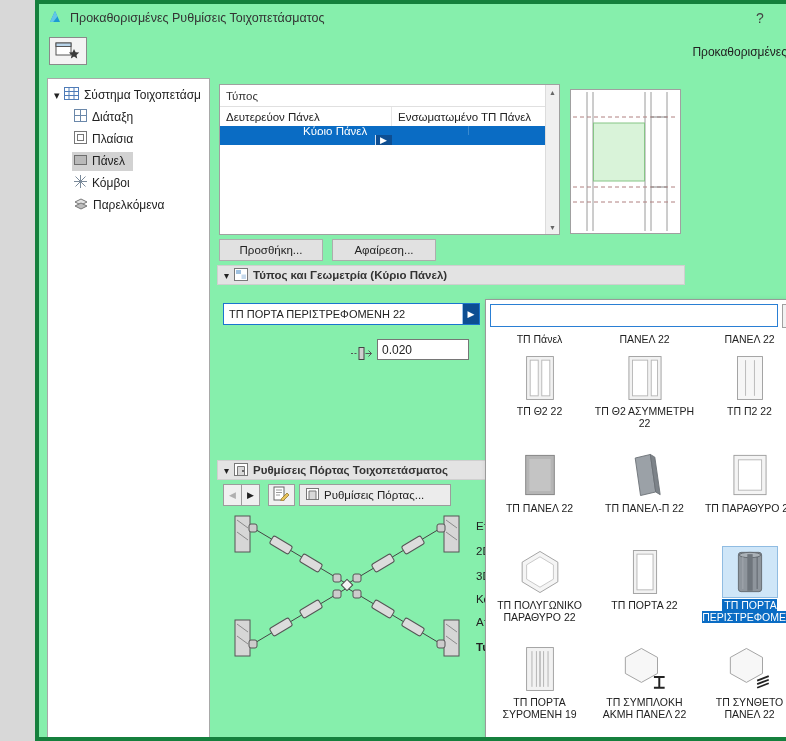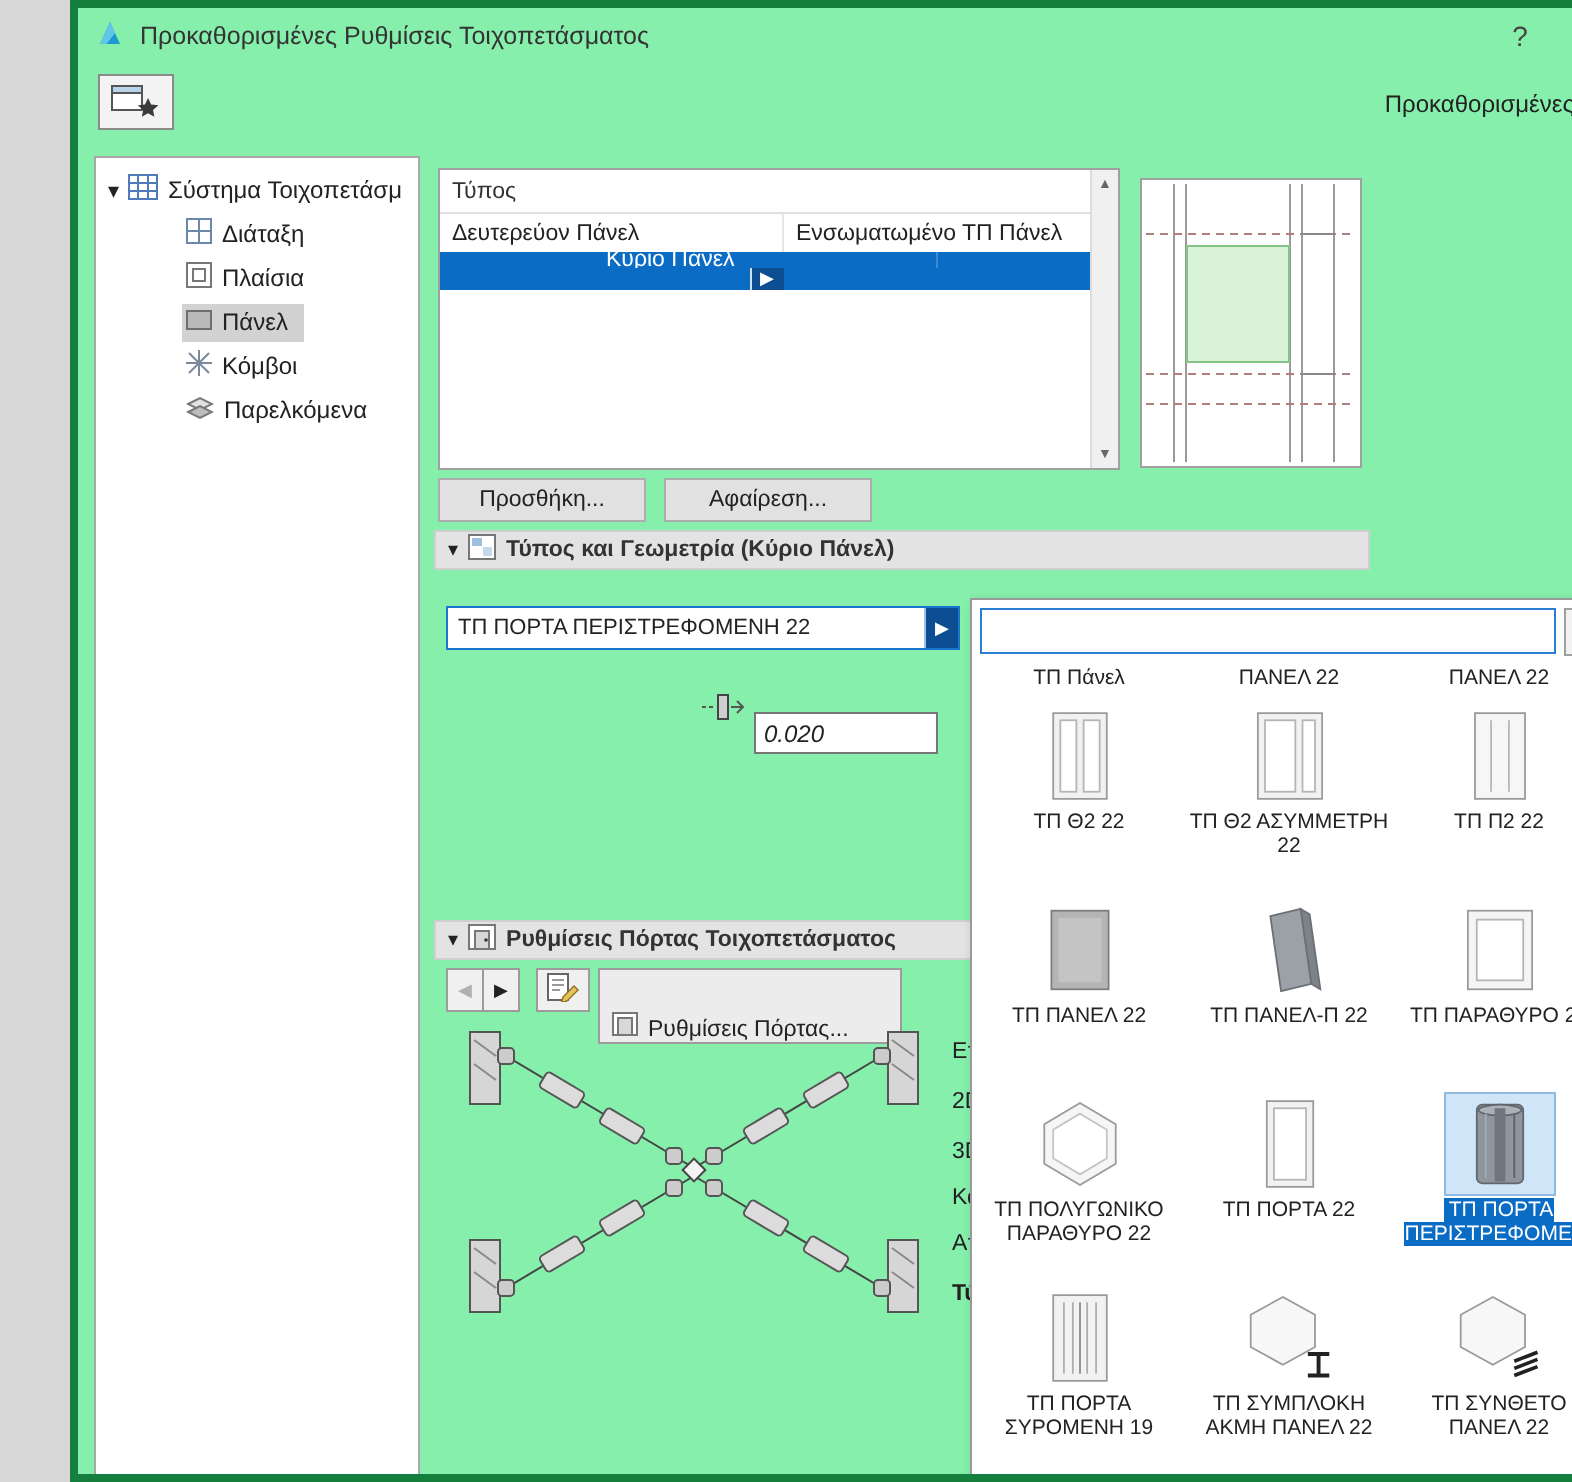--- a/index.html
+++ b/index.html
@@ -10,21 +10,21 @@
   .title-text{margin-left:7px;font-size:12.5px;color:#333;white-space:nowrap;}
   .tb-spacer{flex:1;}
   .tb-btn{width:34px;height:28px;display:flex;align-items:center;justify-content:center;color:#444;font-size:14px;cursor:default;}
   .tb-close{font-size:16px;margin-right:6px;}
   
   .fav-btn{position:absolute;left:10px;top:33px;width:38px;height:28px;background:#f3f3f3;border:1px solid #8a8a8a;display:flex;align-items:center;justify-content:center;box-sizing:border-box;}
   .presets-label{position:absolute;right:30px;top:41px;font-size:12px;color:#222;}
   
   .tree{position:absolute;left:8px;top:74px;width:163px;height:666px;background:#fff;border:1px solid #a8a8a8;box-sizing:border-box;padding-top:5px;}
   .tree-row{height:22px;display:flex;align-items:center;padding-left:6px;white-space:nowrap;}
-  .tree-row.child{padding-left:43px;}
+  .tree-row.child{padding-left:24px;}
   .tree-caret{width:12px;font-size:11px;color:#222;}
   .tree-item{display:flex;align-items:center;gap:5px;padding:2px 8px 2px 2px;}
   .tree-item.sel{background:#d2d2d2;}
   .tree-label{font-size:12px;color:#222;}
   
   .ctable{position:absolute;left:180px;top:80px;width:341px;height:151px;background:#fff;border:1px solid #a0a0a0;box-sizing:border-box;}
   .ctable-inner{position:absolute;left:0;top:0;right:13px;bottom:0;}
   .crow{display:flex;height:19px;align-items:center;font-size:11.5px;}
   .chead{height:21px;border-bottom:1px solid #e0e0e0;color:#333;}
   .ccell-name{width:172px;padding-left:6px;box-sizing:border-box;border-right:1px solid #e6e6e6;overflow:hidden;white-space:nowrap;height:100%;display:flex;align-items:center;}
@@ -44,27 +44,27 @@
   .preview{position:absolute;left:531px;top:85px;width:111px;height:145px;background:#fff;border:1px solid #a0a0a0;box-sizing:border-box;}
   
   .sec-hdr{position:absolute;left:178px;width:468px;height:20px;background:#e3e3e3;border:1px solid #cfcfcf;box-sizing:border-box;display:flex;align-items:center;gap:5px;padding:0 6px;font-size:11.5px;font-weight:bold;color:#333;}
   .sec-caret{font-size:10px;color:#222;font-weight:normal;}
   
   .type-drop{position:absolute;left:184px;top:299px;width:257px;height:22px;background:#fff;border:1px solid #1a75cf;box-sizing:border-box;display:flex;align-items:center;}
   .type-drop .txt{flex:1;padding-left:5px;font-size:11px;white-space:nowrap;overflow:hidden;}
   .type-drop .flyout-btn{height:100%;border-left:1px solid #9bc2e8;}
   
   .thick-icon{position:absolute;left:311px;top:342px;}
-  .thick-input{position:absolute;left:338px;top:352px;width:92px;height:21px;border:1px solid #767676;box-sizing:border-box;font-family:inherit;font-size:12px;padding:0 0 0 4px;background:#fff;color:#222;font-style:italic;}
+  .thick-input{position:absolute;left:338px;top:335px;width:92px;height:21px;border:1px solid #767676;box-sizing:border-box;font-family:inherit;font-size:12px;padding:0 0 0 4px;background:#fff;color:#222;}
   
   .nav-btn{position:absolute;top:480px;width:19px;height:22px;background:#f0f0f0;border:1px solid #9c9c9c;box-sizing:border-box;display:flex;align-items:center;justify-content:center;font-size:9px;}
   .nav-back{left:184px;color:#b0b0b0;}
   .nav-fwd{left:202px;color:#222;}
   .edit-btn{position:absolute;left:229px;top:480px;width:27px;height:22px;background:#f0f0f0;border:1px solid #9c9c9c;box-sizing:border-box;display:flex;align-items:center;justify-content:center;}
-  .door-tab{position:absolute;left:260px;top:480px;width:152px;height:38px;background:#ececec;border:1px solid #9c9c9c;box-sizing:border-box;display:flex;align-items:flex-end;gap:5px;padding:0 6px;font-size:11.5px;white-space:nowrap;}
+  .door-tab{position:absolute;left:260px;top:480px;width:152px;height:22px;background:#ececec;border:1px solid #9c9c9c;box-sizing:border-box;display:flex;align-items:center;gap:5px;padding:0 6px;font-size:11.5px;white-space:nowrap;}
   .door-plan{position:absolute;left:186px;top:506px;}
   .plabel{position:absolute;left:437px;font-size:11.5px;color:#222;white-space:nowrap;}
   
   .popup{position:absolute;left:446px;top:295px;width:332px;height:442px;background:#fff;border:1px solid #9a9a9a;box-sizing:border-box;box-shadow:3px 3px 6px rgba(0,0,0,0.3);z-index:10;}
   .pop-search{position:absolute;left:4px;top:4px;width:288px;height:23px;border:1px solid #2a7fd4;box-sizing:border-box;font-family:inherit;font-size:12px;padding:0 4px;}
   .gear-btn{position:absolute;left:296px;top:4px;width:31px;height:24px;background:#f2f2f2;border:1px solid #a0a0a0;box-sizing:border-box;display:flex;align-items:center;justify-content:center;gap:1px;}
   .gear-glyph{font-size:14px;color:#333;line-height:1;}
   .gear-arrow{font-size:7px;color:#333;}
   .pop-list{position:absolute;left:1px;top:33px;right:15px;bottom:1px;overflow:hidden;}
   .hdr-row{display:grid;grid-template-columns:repeat(3,105px);height:15px;}

